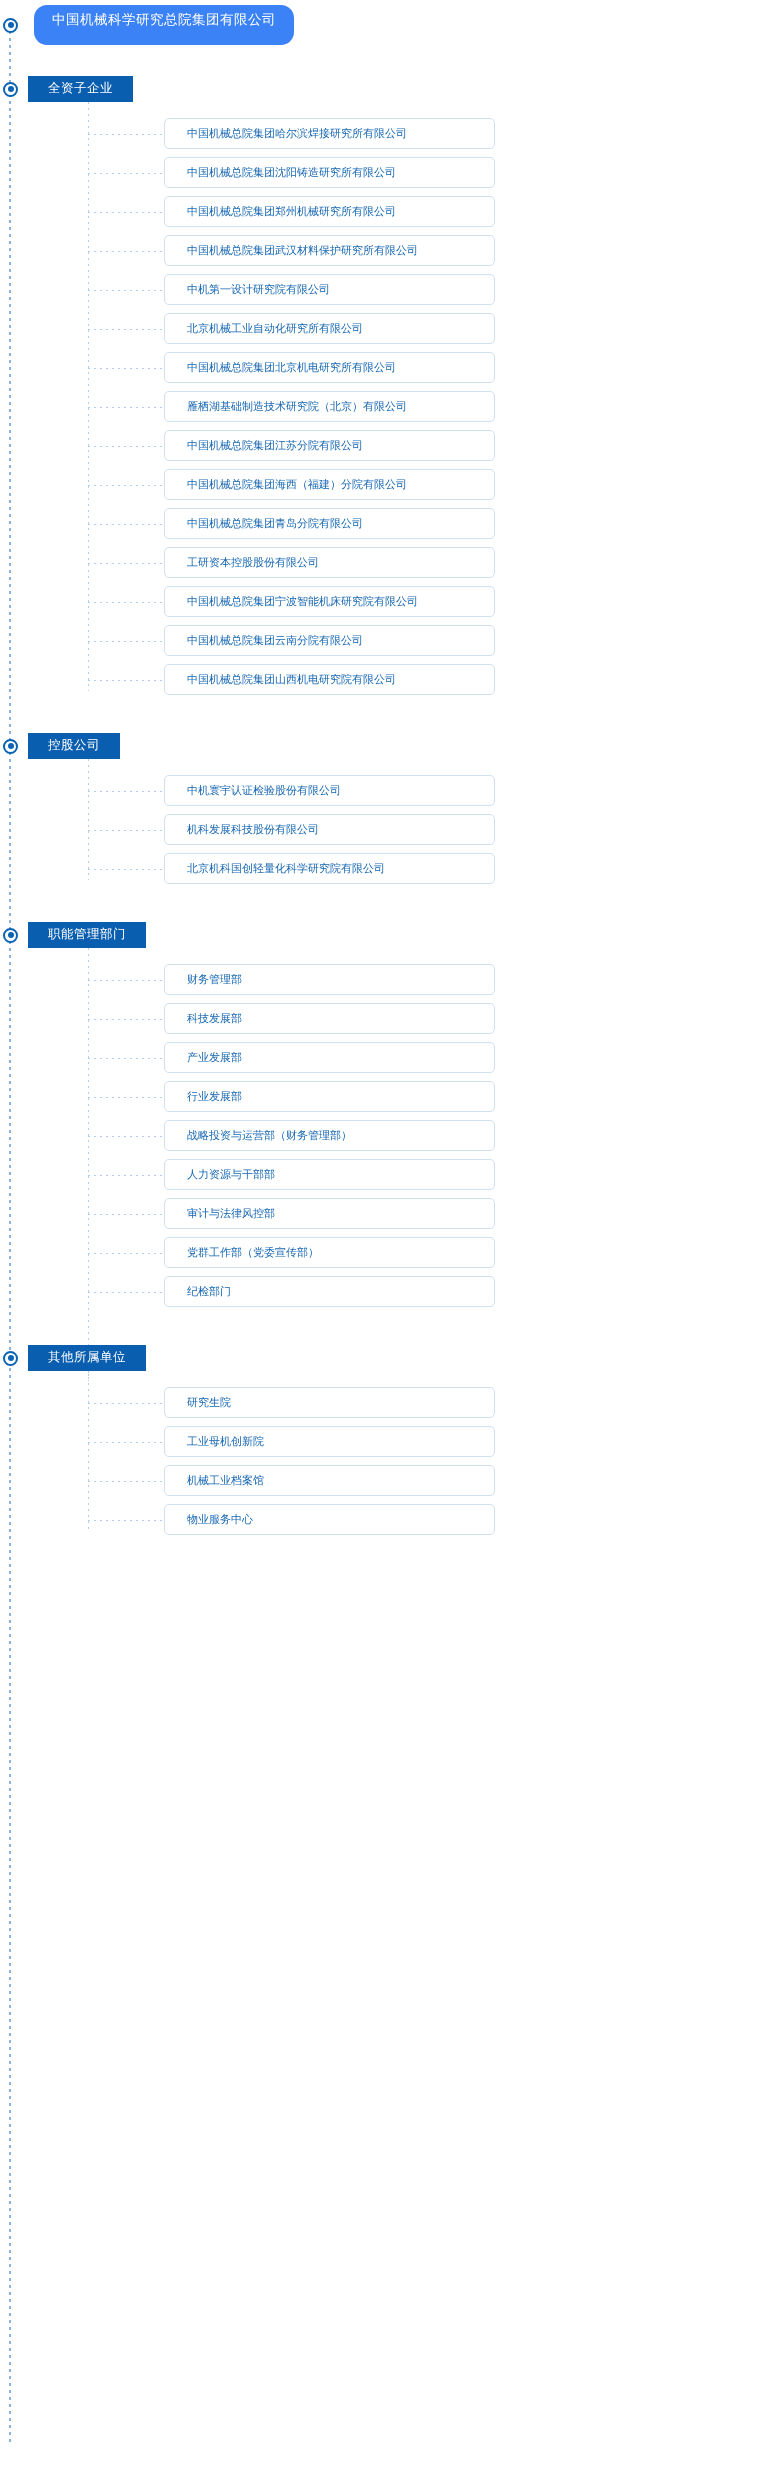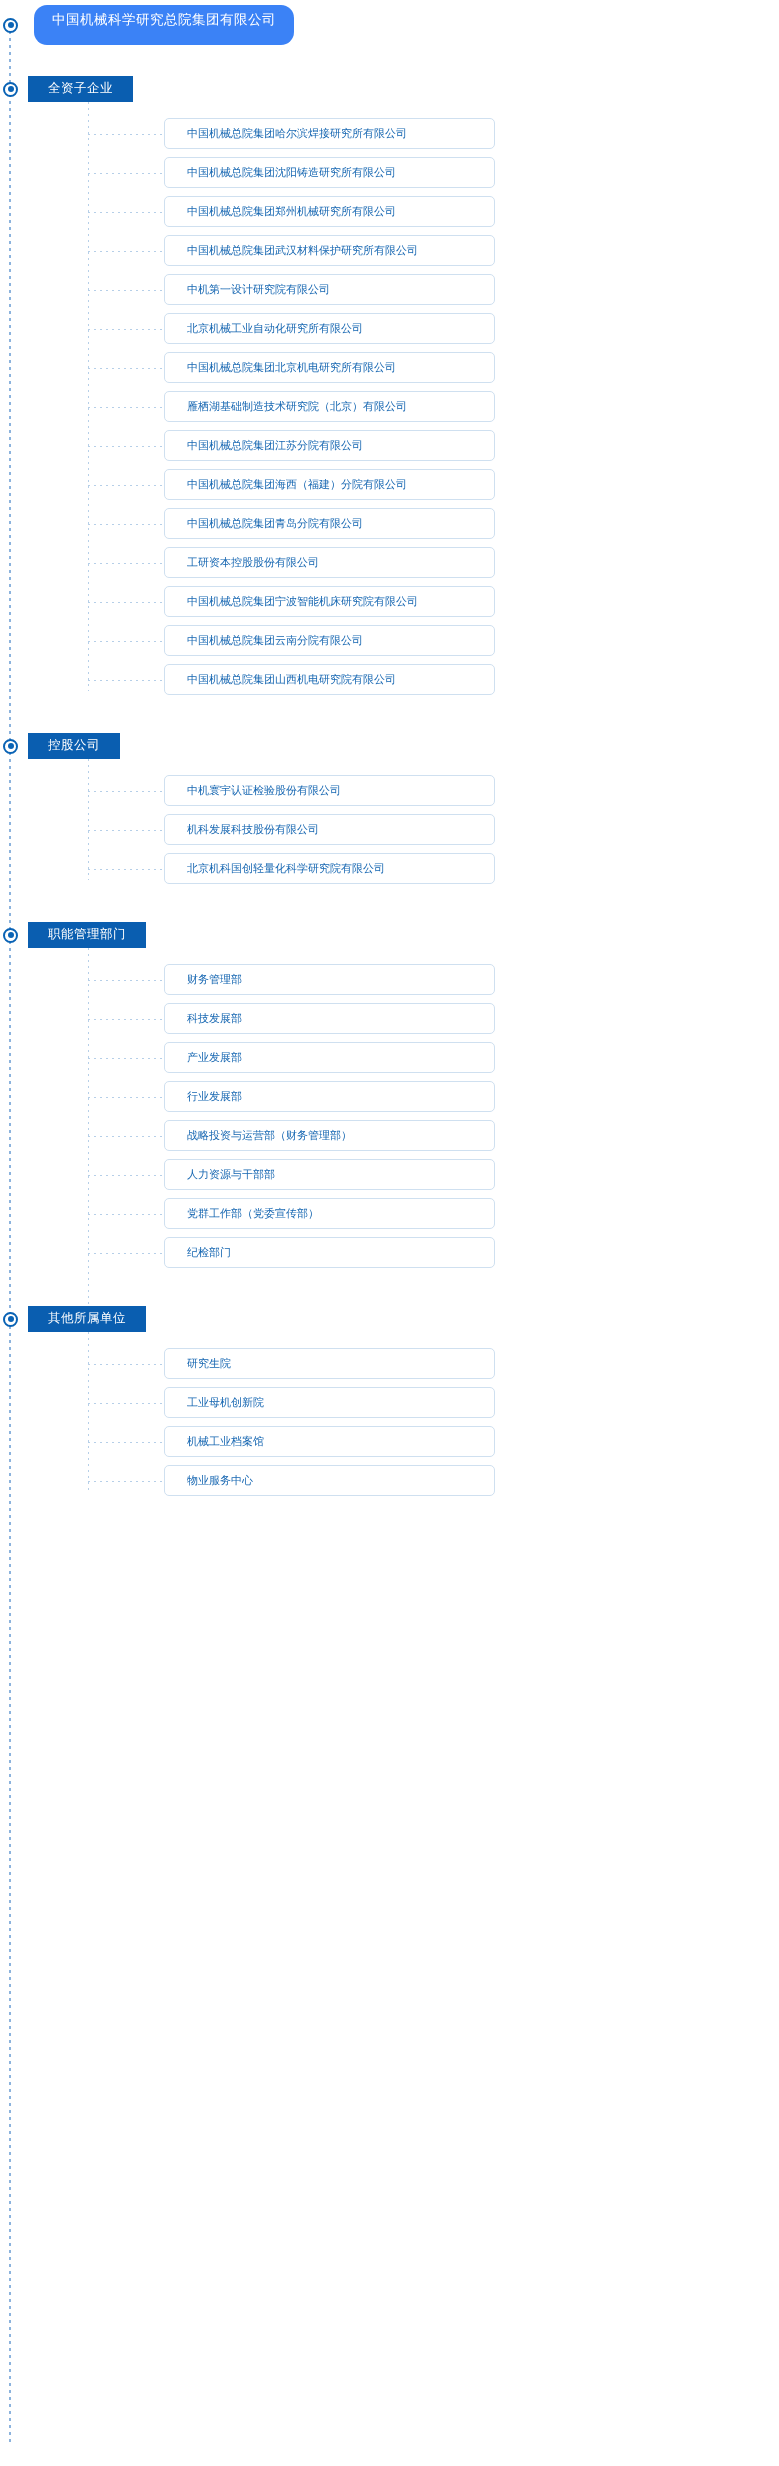--- a/index.html
+++ b/index.html
@@ -318,20 +318,26 @@
           </div>
           <div class="item-row">
             <div class="item-connector"></div>
             <div class="item-box">
               <span class="item-label">人力资源与干部部</span>
             </div>
           </div>
           <div class="item-row">
             <div class="item-connector"></div>
             <div class="item-box">
+              <span class="item-label">审计与法律风控部</span>
+            </div>
+          </div>
+          <div class="item-row">
+            <div class="item-connector"></div>
+            <div class="item-box">
               <span class="item-label">党群工作部（党委宣传部）</span>
             </div>
           </div>
           <div class="item-row">
             <div class="item-connector"></div>
             <div class="item-box">
               <span class="item-label">纪检部门</span>
             </div>
           </div>
         </div>

